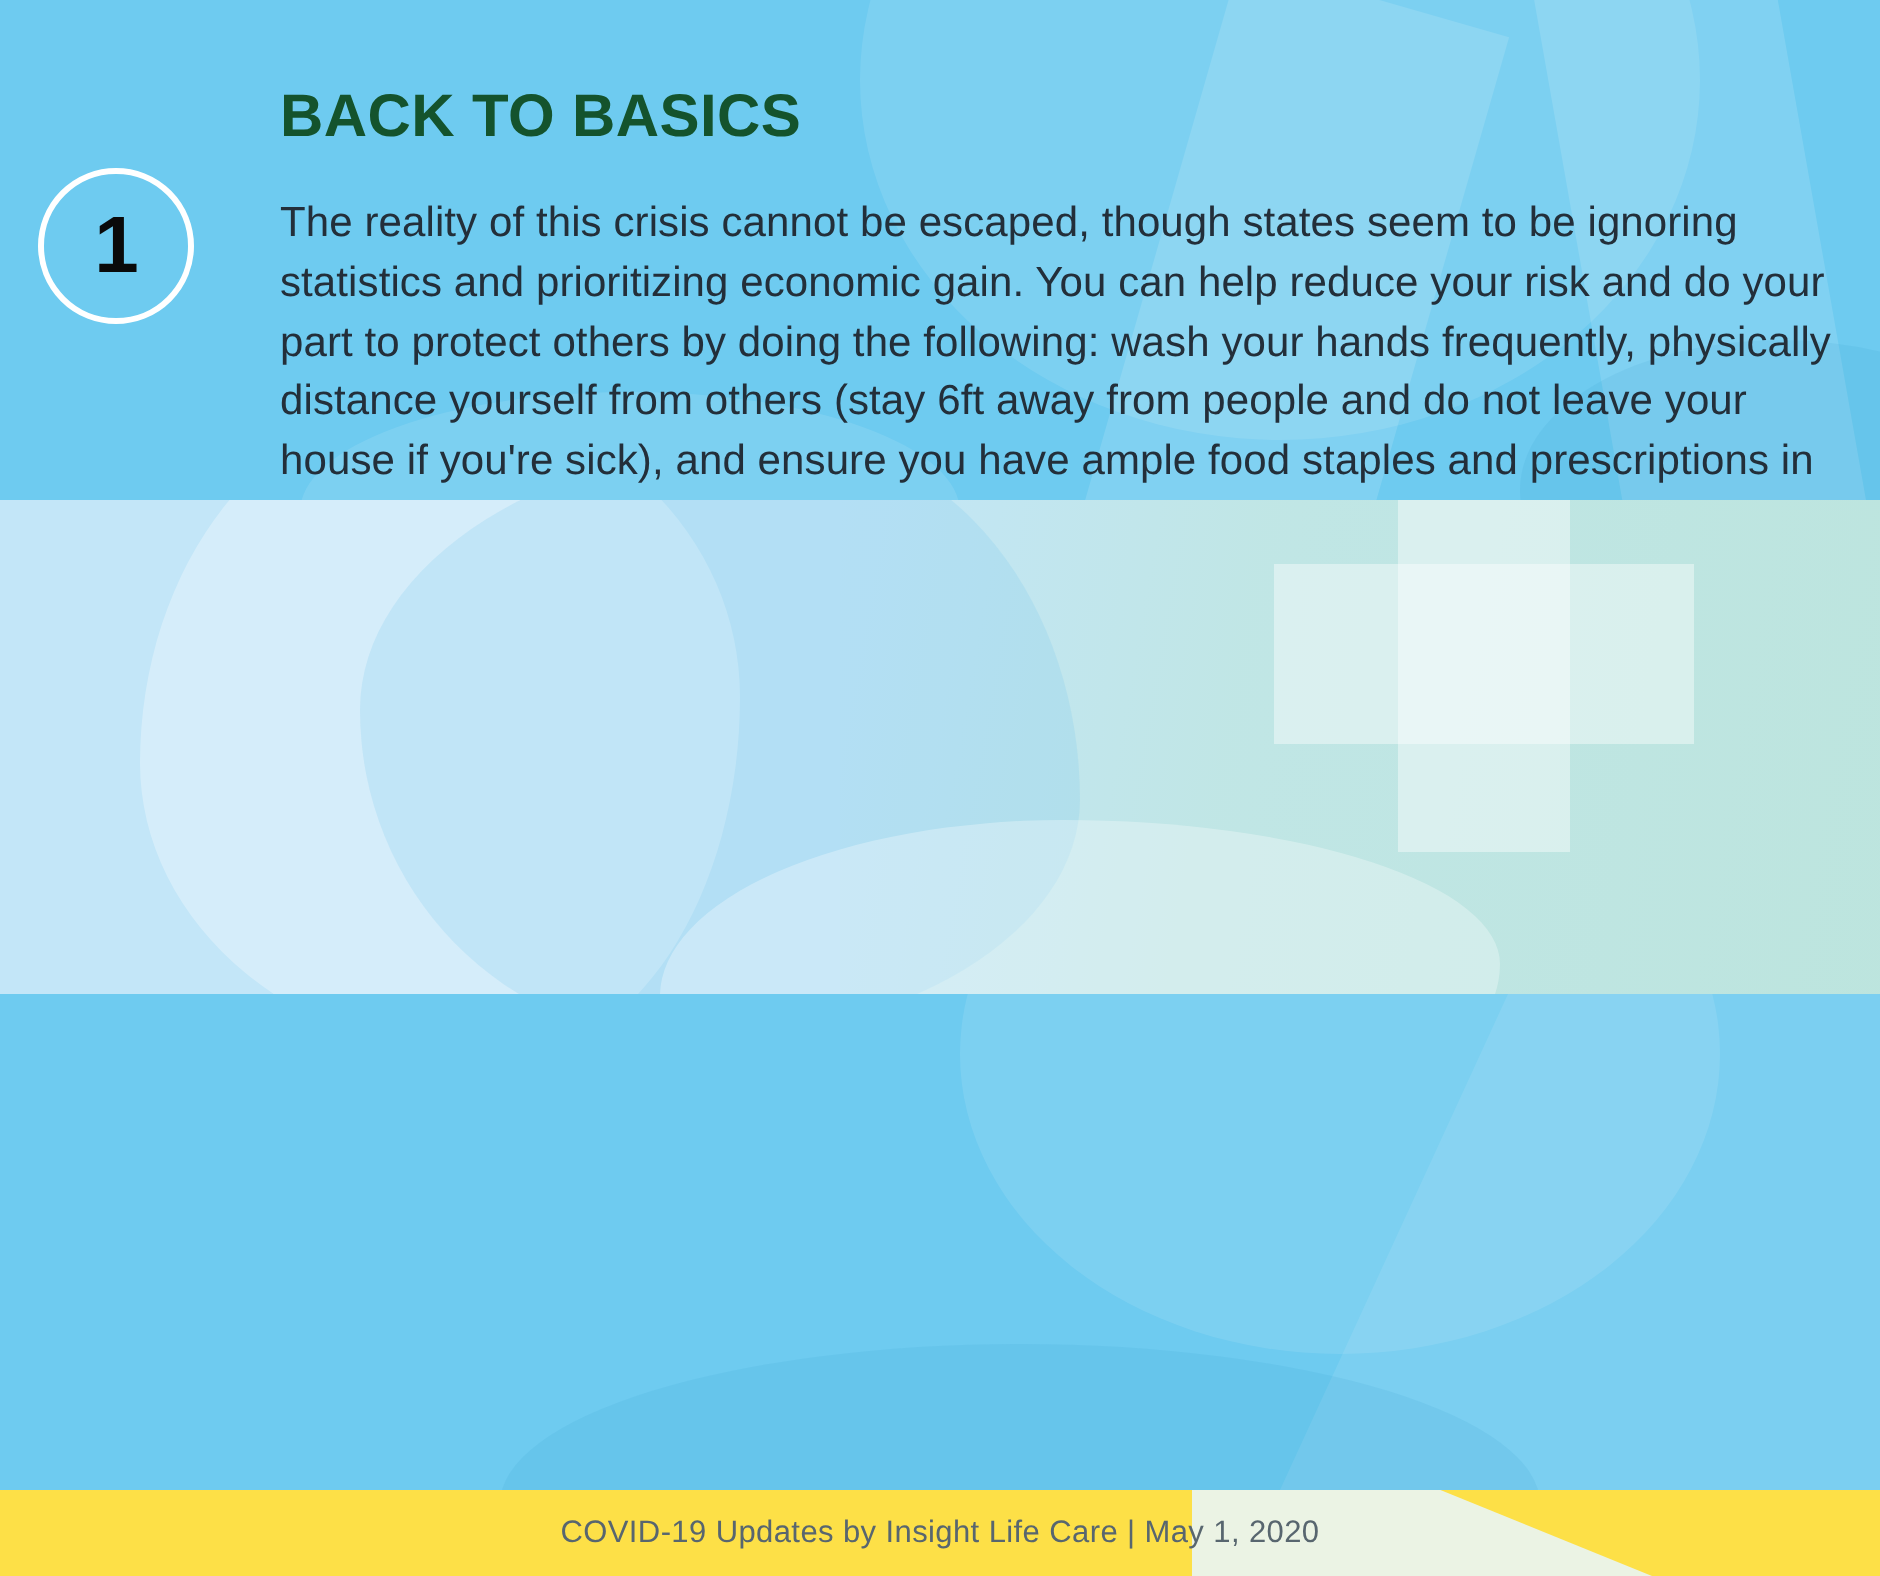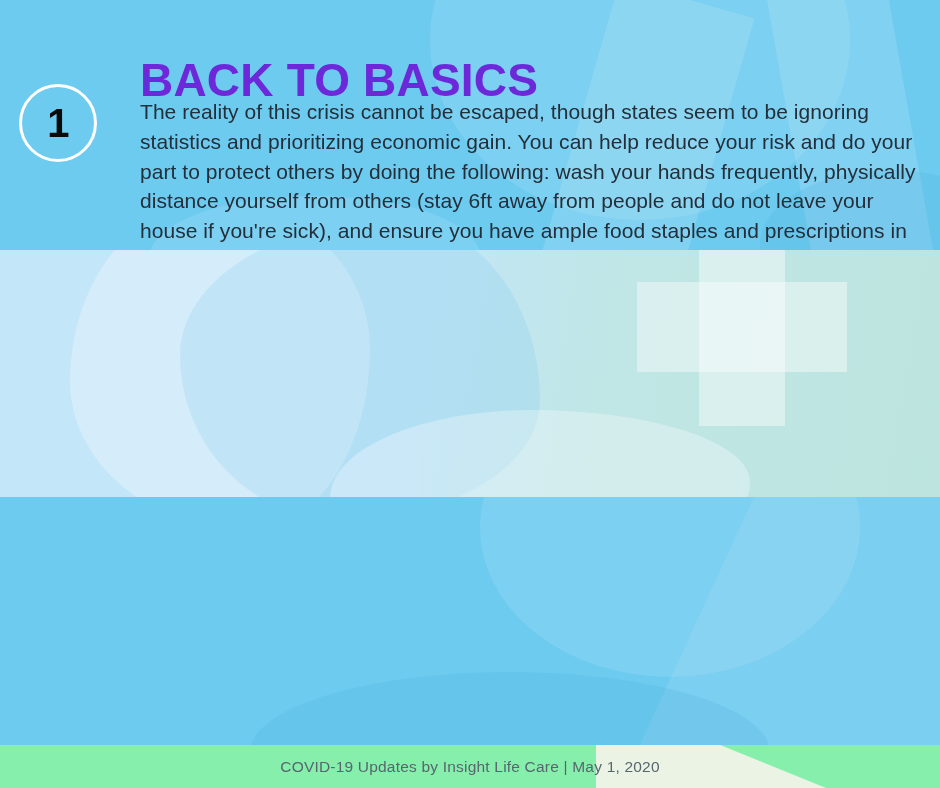--- a/index.html
+++ b/index.html
@@ -24,21 +24,21 @@
   
   .band {
     position: absolute;
     left: 0;
     width: 940px;
     overflow: hidden;
   }
   #band-1 { top: 0px;   height: 250px; background: #6ECBF0; }
   #band-2 { top: 250px; height: 247px; background: #C3E6F8; }
   #band-3 { top: 497px; height: 248px; background: #6ECBF0; }
-  #band-footer { top: 745px; height: 43px; background: #86efac; }
+  #band-footer { top: 745px; height: 43px; background: #fde047; }
 
   
   .wm {
     position: absolute;
     pointer-events: none;
   }
 
   
   .ray {
     position: absolute;
@@ -126,23 +126,23 @@
     color: #0a0a0a;
     line-height: 1;
     letter-spacing: -0.5px;
   }
 
   
   .headline {
     position: absolute;
     font-family: "Liberation Sans", "DejaVu Sans", sans-serif;
     font-weight: bold;
-    font-size: 46px;
+    font-size: 30px;
     letter-spacing: 0.2px;
-    color: #6d28d9;
+    color: #14532d;
     line-height: 1.05;
     white-space: nowrap;
   }
   .body-copy {
     position: absolute;
     font-family: "Liberation Sans", "DejaVu Sans", sans-serif;
     font-size: 21px;
     font-weight: normal;
     color: #232f3a;
     line-height: 1.42;

